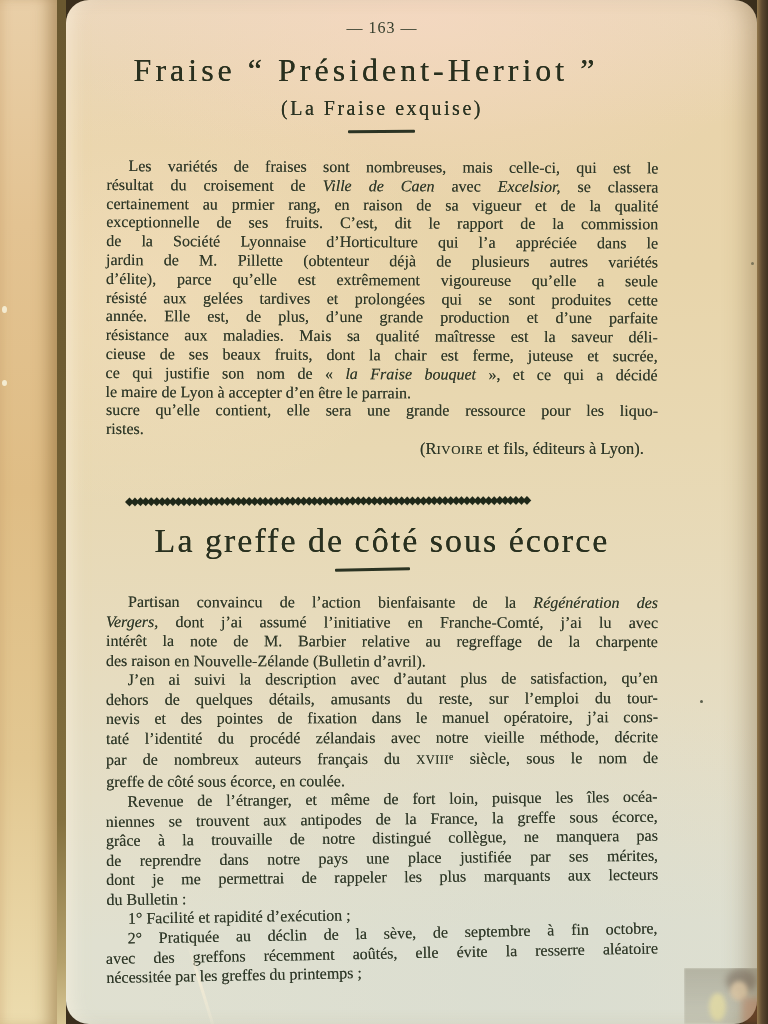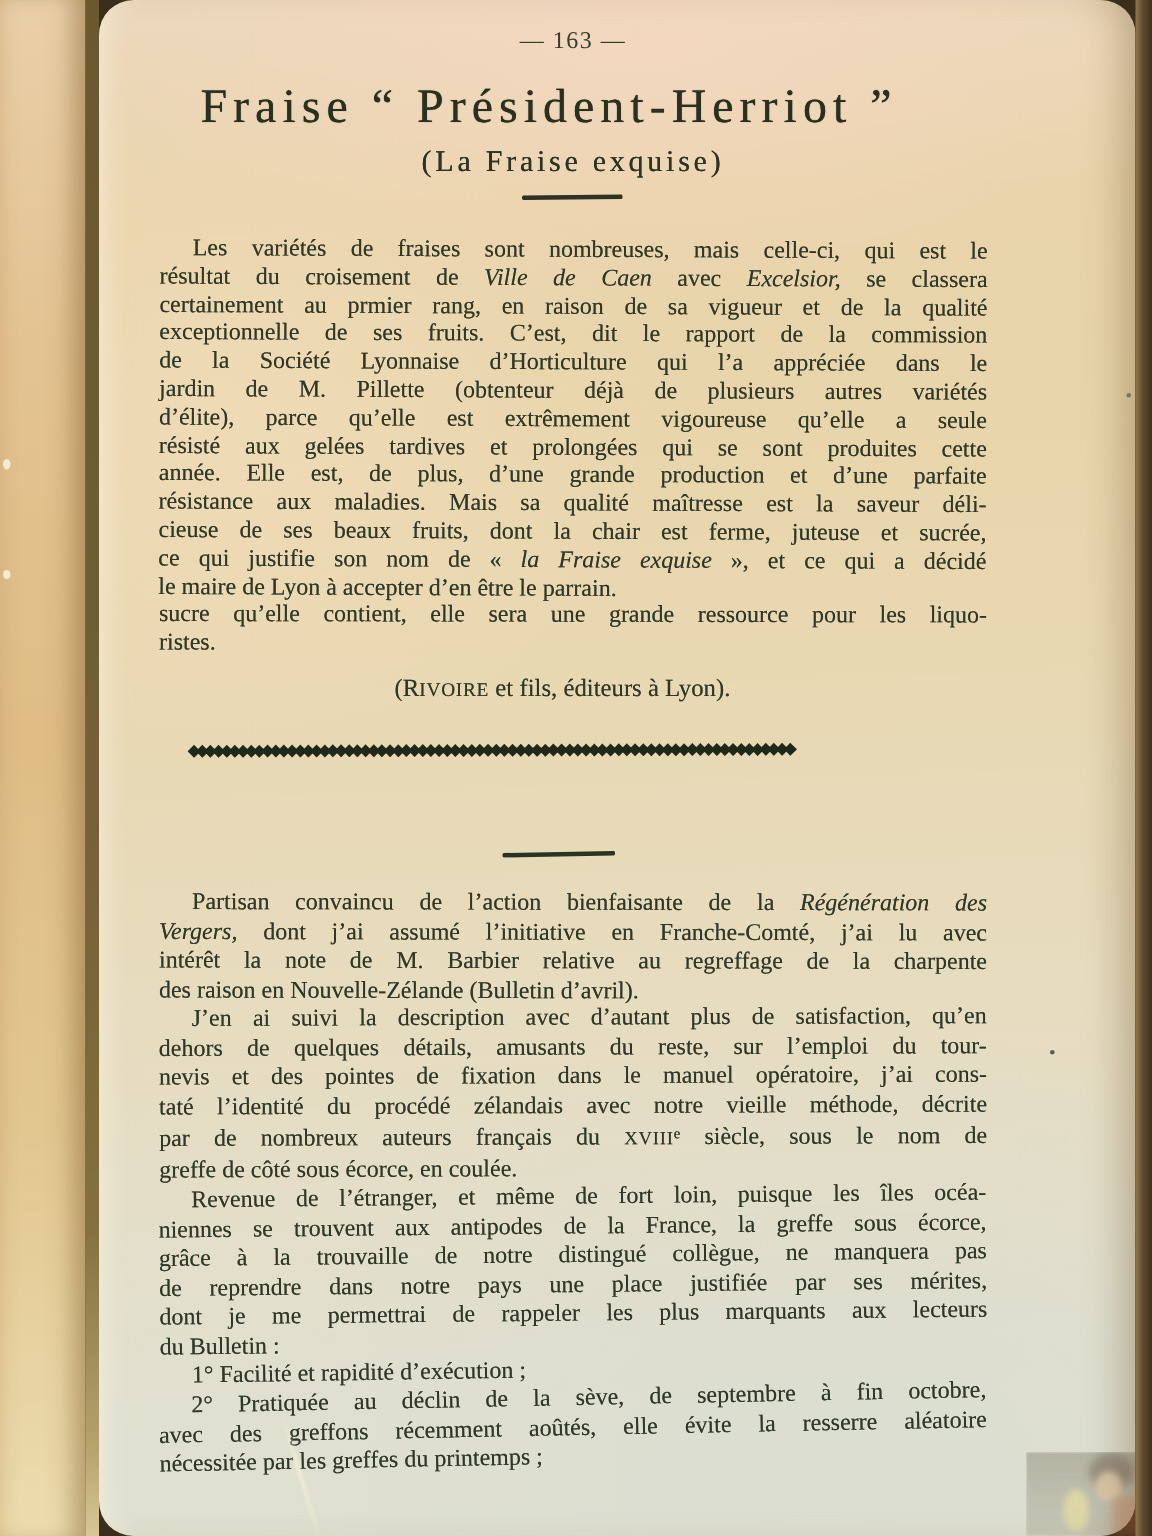--- a/index.html
+++ b/index.html
@@ -64,21 +64,21 @@
   }
   .body1{top:157px;line-height:18.8px;}
   .body2{top:592px;line-height:19.6px;}
   .para{transform-origin:0 50%;}
   .line{width:100%;}
   .line.just{text-align:justify;text-align-last:justify;}
   .line.ind{text-indent:22px;}
   .r-i{font-style:italic;}
   .r-sc{text-transform:uppercase;font-size:.78em;letter-spacing:.5px;}
   .r-sup{vertical-align:.4em;font-size:.62em;}
-  .byline{text-align:center;padding-right:14px;margin-top:11px;font-size:16.5px;}
+  .byline{text-align:right;padding-right:14px;margin-top:1px;font-size:16.5px;}
   .chain{
     position:absolute;left:59px;top:495px;width:517px;height:12px;overflow:hidden;
     font-size:11.5px;line-height:10px;letter-spacing:-3.4px;color:#1f2819;
     white-space:nowrap;transform:rotate(-.2deg);
   }
   
   .crease{
     position:absolute;left:120px;top:942px;width:3px;height:88px;
     background:linear-gradient(180deg,rgba(248,238,214,0),rgba(248,238,214,.75) 45%,rgba(248,238,214,.15));
     transform:rotate(-17deg);transform-origin:top center;filter:blur(.7px);
@@ -115,32 +115,33 @@
           <div class="line just">résultat du croisement de <span class="r-i">Ville de Caen</span> avec <span class="r-i">Excelsior,</span> se classera</div>
           <div class="line just">certainement au prmier rang, en raison de sa vigueur et de la qualité</div>
           <div class="line just">exceptionnelle de ses fruits. C’est, dit le rapport de la commission</div>
           <div class="line just">de la Société Lyonnaise d’Horticulture qui l’a appréciée dans le</div>
           <div class="line just">jardin de M. Pillette (obtenteur déjà de plusieurs autres variétés</div>
           <div class="line just">d’élite), parce qu’elle est extrêmement vigoureuse qu’elle a seule</div>
           <div class="line just">résisté aux gelées tardives et prolongées qui se sont produites cette</div>
           <div class="line just">année. Elle est, de plus, d’une grande production et d’une parfaite</div>
           <div class="line just">résistance aux maladies. Mais sa qualité maîtresse est la saveur déli-</div>
           <div class="line just">cieuse de ses beaux fruits, dont la chair est ferme, juteuse et sucrée,</div>
-          <div class="line just">ce qui justifie son nom de « <span class="r-i">la Fraise exquise</span> », et ce qui a décidé</div>
+          <div class="line just">ce qui justifie son nom de « <span class="r-i">la Fraise bouquet</span> », et ce qui a décidé</div>
           <div class="line">le maire de Lyon à accepter d’en être le parrain.</div>
         </div>
         <div class="para" style="transform: rotate(0.1deg);">
           <div class="line just">sucre qu’elle contient, elle sera une grande ressource pour les liquo-</div>
           <div class="line">ristes.</div>
         </div>
         <div class="byline">(R<span class="r-sc">ivoire</span> et fils, éditeurs à Lyon).</div>
       </div>
 
     <div class="chain" id="chain">◆◆◆◆◆◆◆◆◆◆◆◆◆◆◆◆◆◆◆◆◆◆◆◆◆◆◆◆◆◆◆◆◆◆◆◆◆◆◆◆◆◆◆◆◆◆◆◆◆◆◆◆◆◆◆◆◆◆◆◆◆◆◆◆◆◆◆◆◆◆◆◆◆◆</div>
 
+    <div class="h2">La greffe de côté sous écorce</div>
     <div class="rule rule2"></div>
 
     <div class="body body2" id="body2">
         <div class="para" style="transform: rotate(0.1deg);">
           <div class="line just ind">Partisan convaincu de l’action bienfaisante de la <span class="r-i">Régénération des</span></div>
           <div class="line just"><span class="r-i">Vergers,</span> dont j’ai assumé l’initiative en Franche-Comté, j’ai lu avec</div>
           <div class="line just">intérêt la note de M. Barbier relative au regreffage de la charpente</div>
           <div class="line">des raison en Nouvelle-Zélande (Bulletin d’avril).</div>
         </div>
         <div class="para" style="transform: rotate(-0.2deg);">

